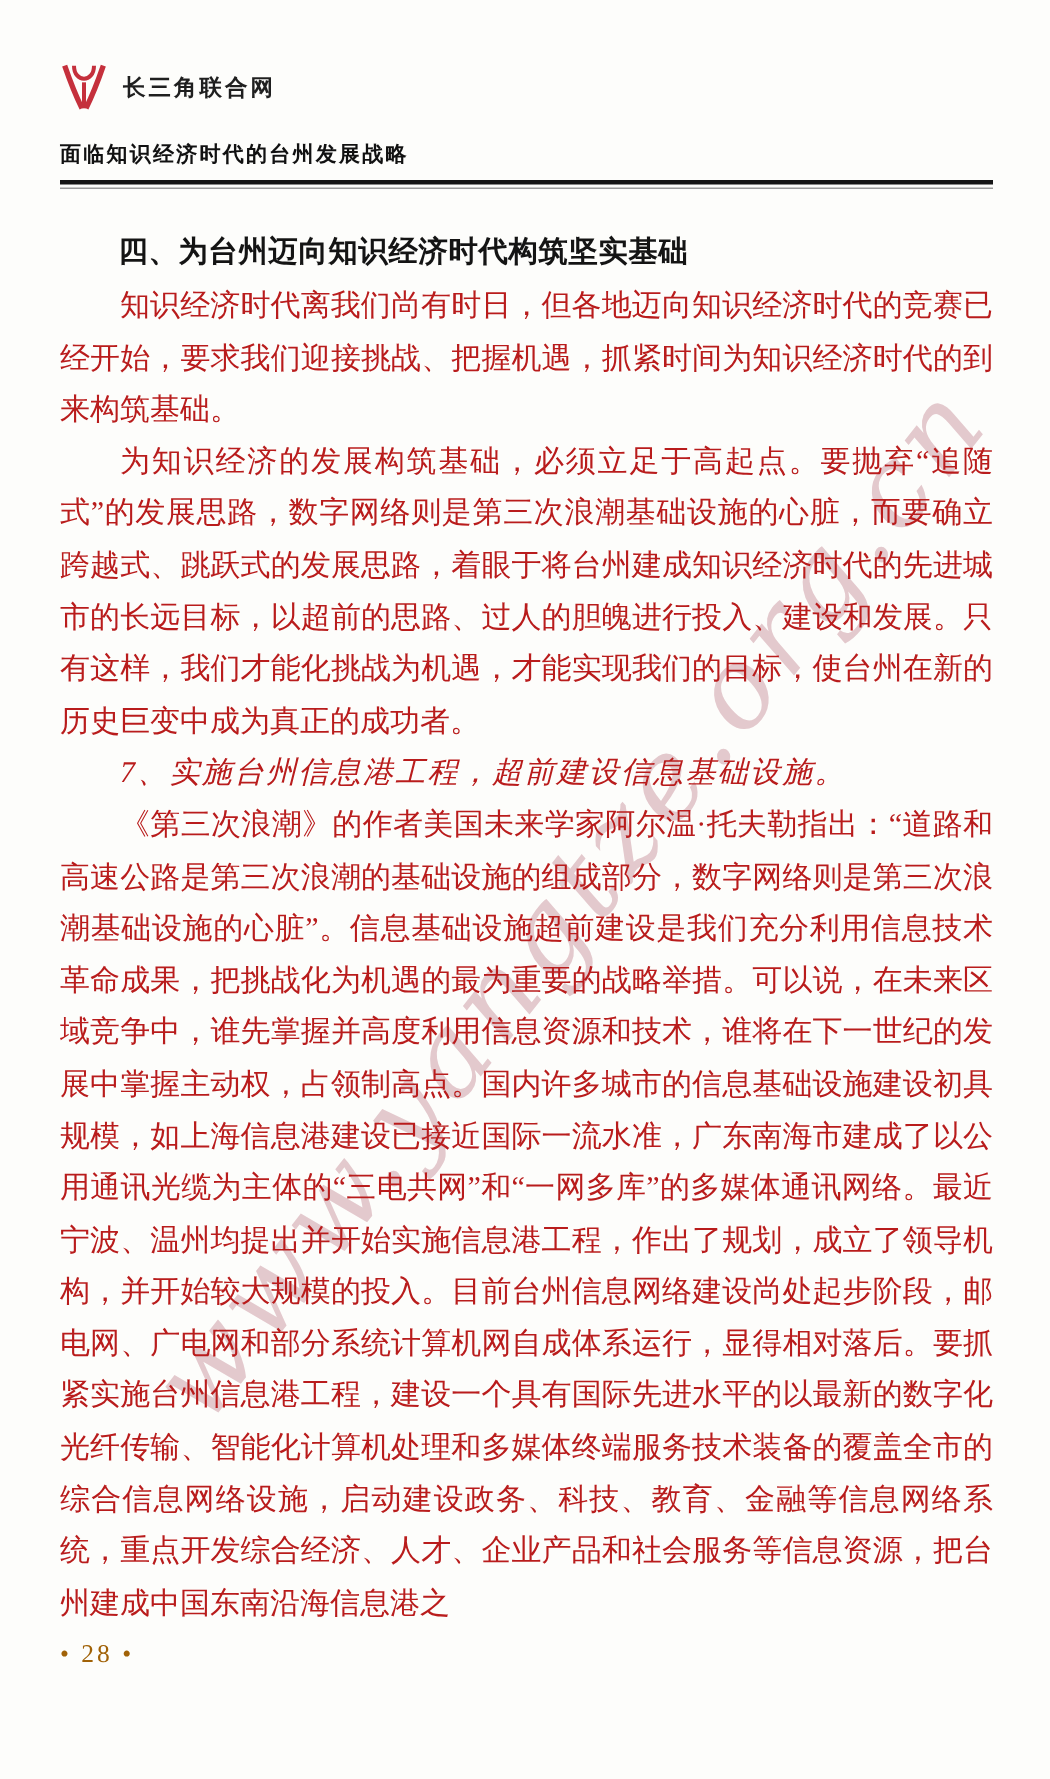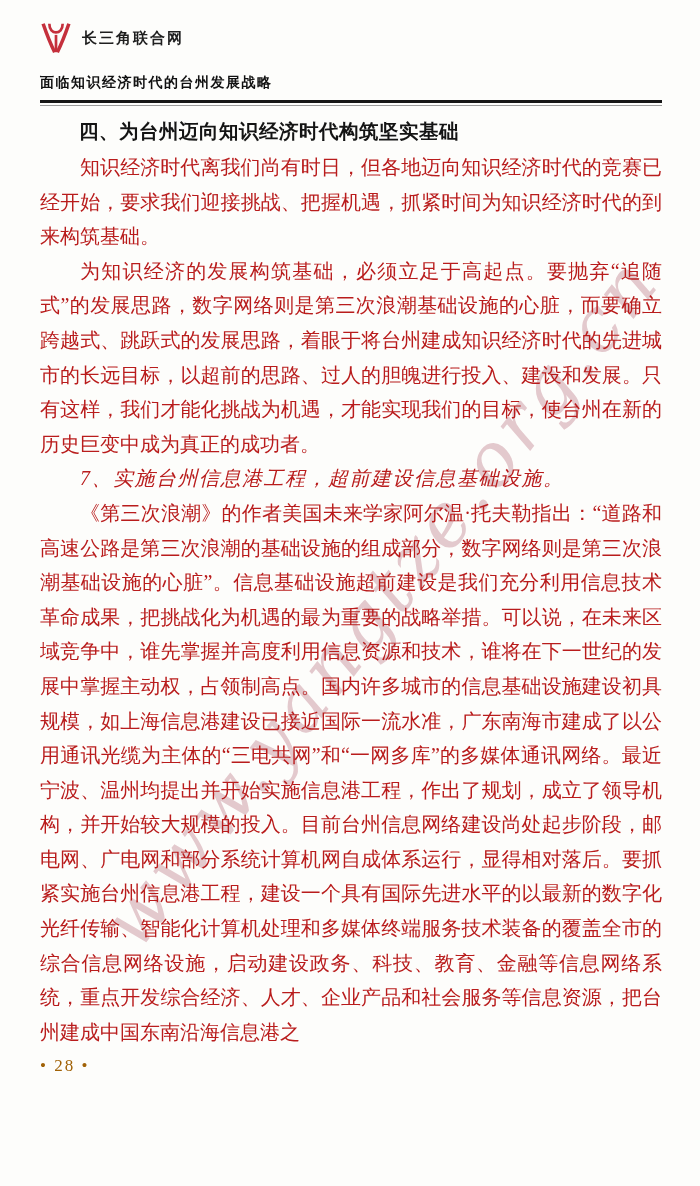--- a/index.html
+++ b/index.html
@@ -28,41 +28,41 @@
     white-space: nowrap;
     color: var(--watermark-color, #d6aeb5);
     opacity: 0.55;
     z-index: 1;
     font-family: "DejaVu Serif", serif;
     pointer-events: none;
   }
   .content {
     position: relative;
     z-index: 2;
-    padding: 20px 38px 0 40px;
+    padding: 40px 38px 0 40px;
   }
   .site-header { display: flex; align-items: center; gap: 10px; height: 36px; }
   .logo-glyph { width: 32px; height: 36px; flex: 0 0 auto; }
   .logo-text {
     font-family: "Liberation Sans", "DejaVu Sans", sans-serif;
     font-size: 15px; font-weight: bold; letter-spacing: 2px;
     color: #1f1f1f;
   }
   .doc-title {
     margin: 13px 0 0 0;
     font-family: "Liberation Sans", "DejaVu Sans", sans-serif;
     font-size: 14px; font-weight: bold; letter-spacing: 1.5px;
     line-height: 26px;
     color: #111;
   }
   .title-rule { margin-top: 5px; }
   .title-rule .thick { height: 3px; background: var(--rule-color, #161616); }
   .title-rule .thin  { height: 1px; background: #9b9b9b; margin-top: 2px; }
   .section-heading {
-    margin: 7px 0 0 0;
+    margin: 24px 0 0 0;
     text-indent: 2em;
     font-family: "Liberation Sans", "DejaVu Sans", sans-serif;
     font-size: 19.5px; font-weight: bold; letter-spacing: 0.5px;
     line-height: 37px;
     color: #141414;
   }
   .paragraphs { width: 622px; }
   .para {
     margin: 0;
     text-indent: 2em;

